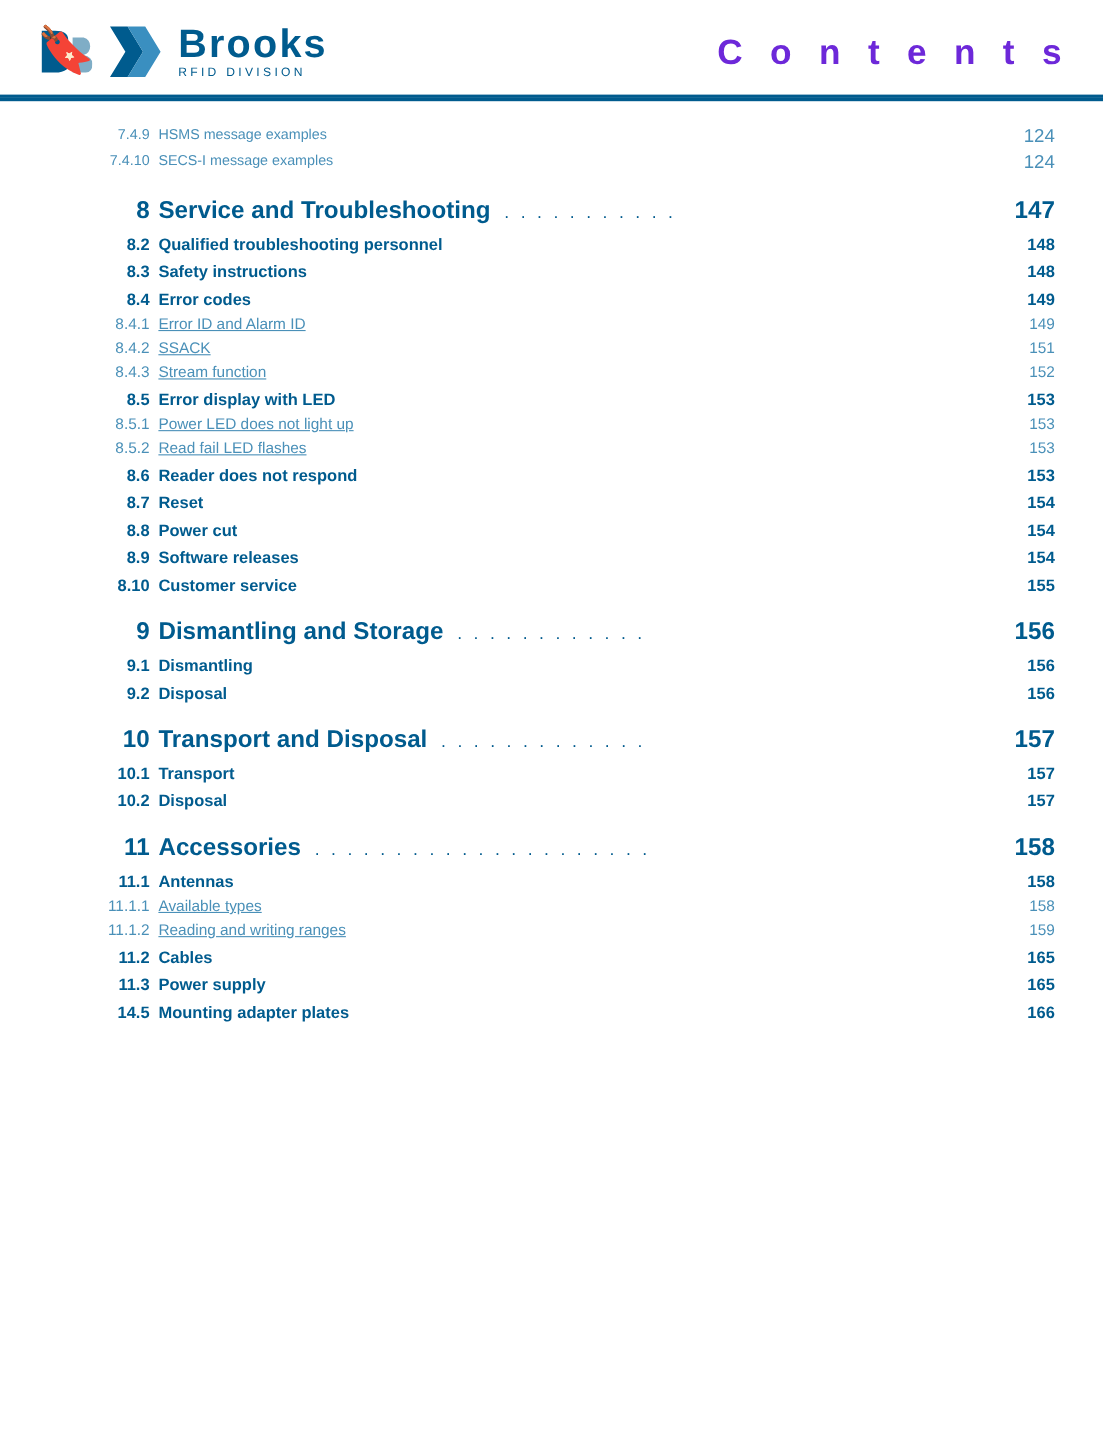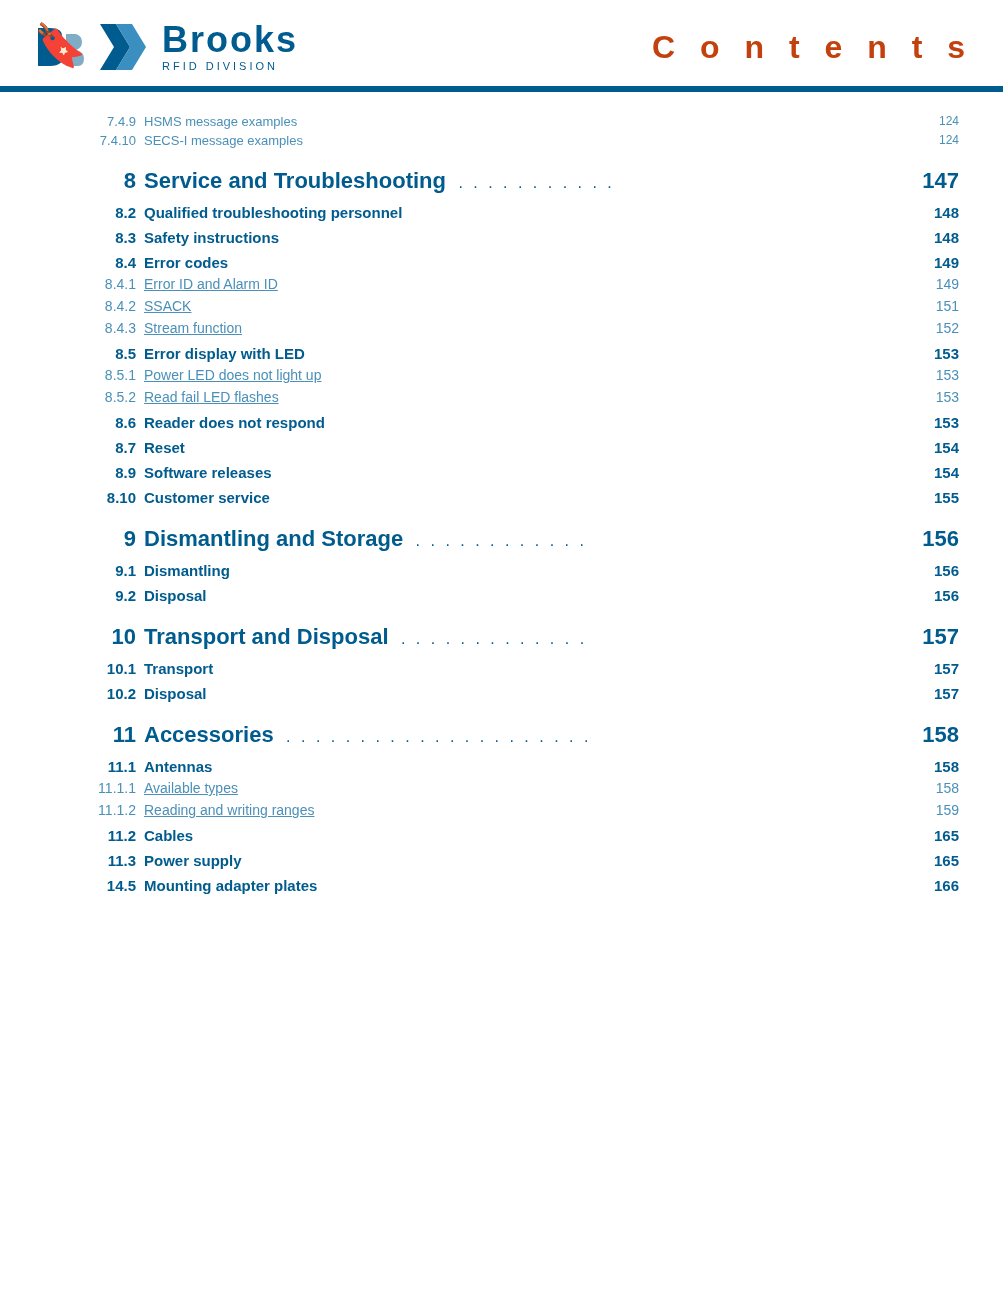--- a/index.html
+++ b/index.html
@@ -42,21 +42,21 @@
       letter-spacing: 3px;
       margin-top: 2px;
     }
     .title-area {
       flex: 1;
       text-align: right;
     }
     .page-title {
       font-size: 32px;
       font-weight: bold;
-      color: #c2410c;
+      color: #6d28d9;
       letter-spacing: 8px;
     }
     .divider {
       height: 3px;
       background: #005b8e;
       margin: 0 0 20px 0;
     }
     .content {
       padding: 0 40px 30px 40px;
     }
@@ -148,21 +148,21 @@
       width: 100px;
       text-align: right;
       padding-right: 12px;
     }
     .subsection-title {
       font-size: 13px;
       color: #4a90b8;
       margin-left: 48px;
     }
     .subsection-page {
-      font-size: 12px;
+      font-size: 17px;
       color: #4a90b8;
       text-align: right;
       width: 60px;
     }
   </style>
 </head>
 <body>
 
 <div class="header">
   <div class="logo-area">
@@ -275,20 +275,26 @@
         <td></td>
         <td class="section-page-bold">153</td>
       </tr>
       <tr class="section-row-bold">
         <td class="section-num-bold">8.7</td>
         <td class="section-title-bold">Reset</td>
         <td></td>
         <td class="section-page-bold">154</td>
       </tr>
       <tr class="section-row-bold">
+        <td class="section-num-bold">8.8</td>
+        <td class="section-title-bold">Power cut</td>
+        <td></td>
+        <td class="section-page-bold">154</td>
+      </tr>
+      <tr class="section-row-bold">
         <td class="section-num-bold">8.9</td>
         <td class="section-title-bold">Software releases</td>
         <td></td>
         <td class="section-page-bold">154</td>
       </tr>
       <tr class="section-row-bold">
         <td class="section-num-bold">8.10</td>
         <td class="section-title-bold">Customer service</td>
         <td></td>
         <td class="section-page-bold">155</td>

